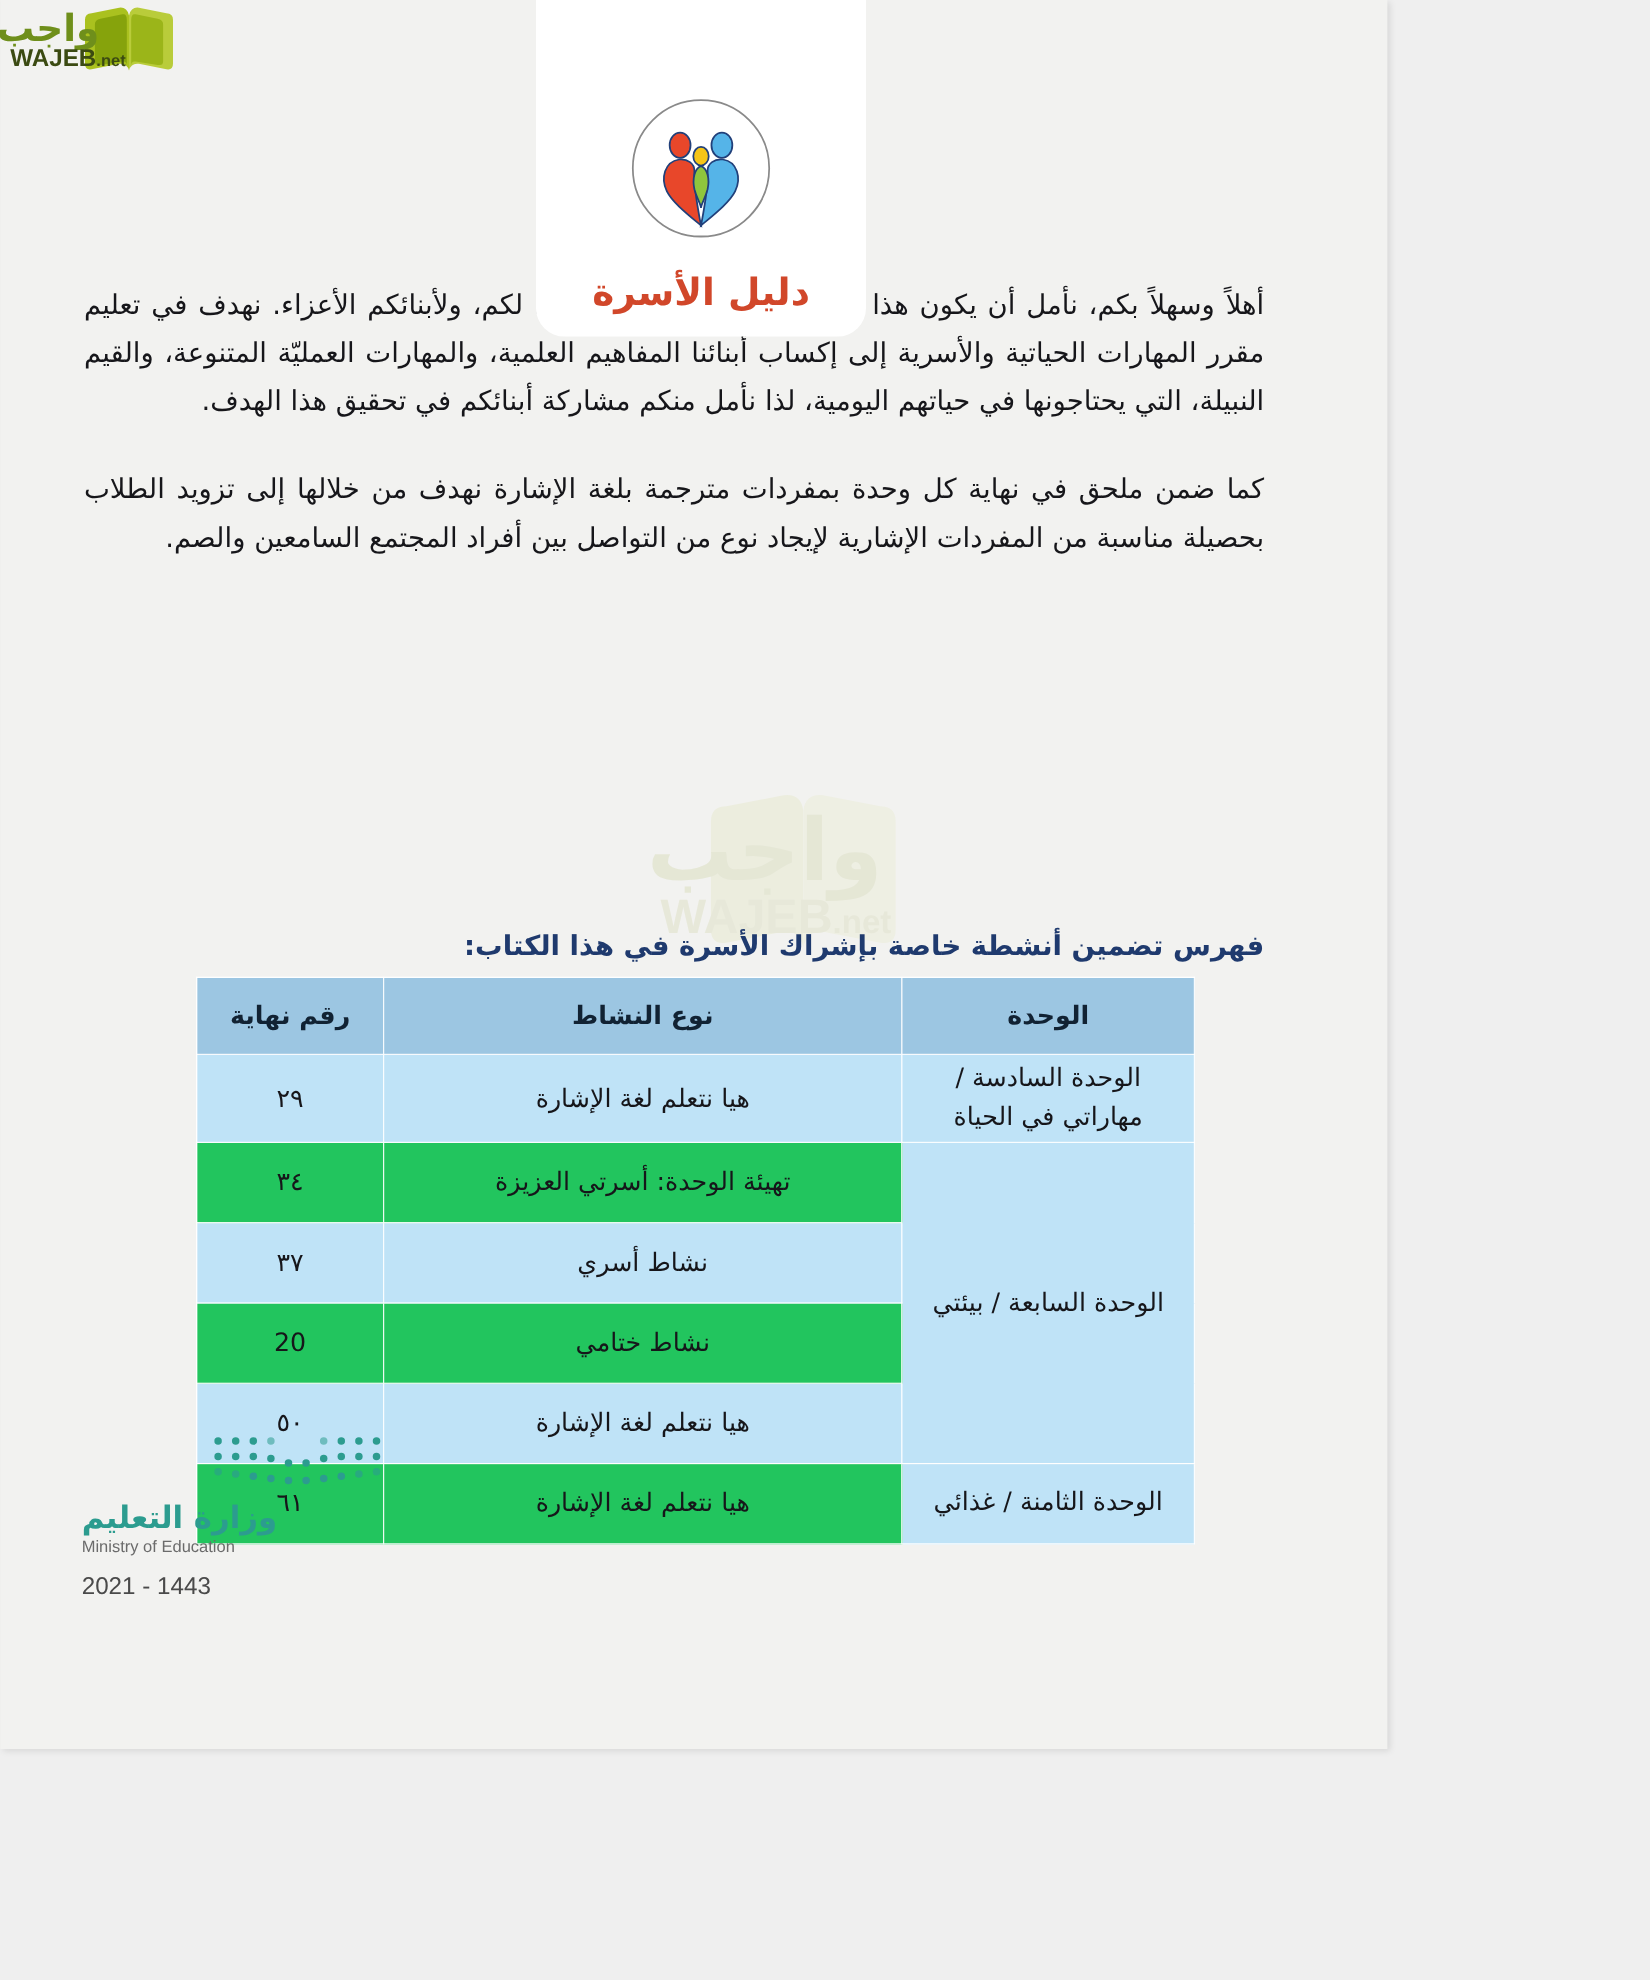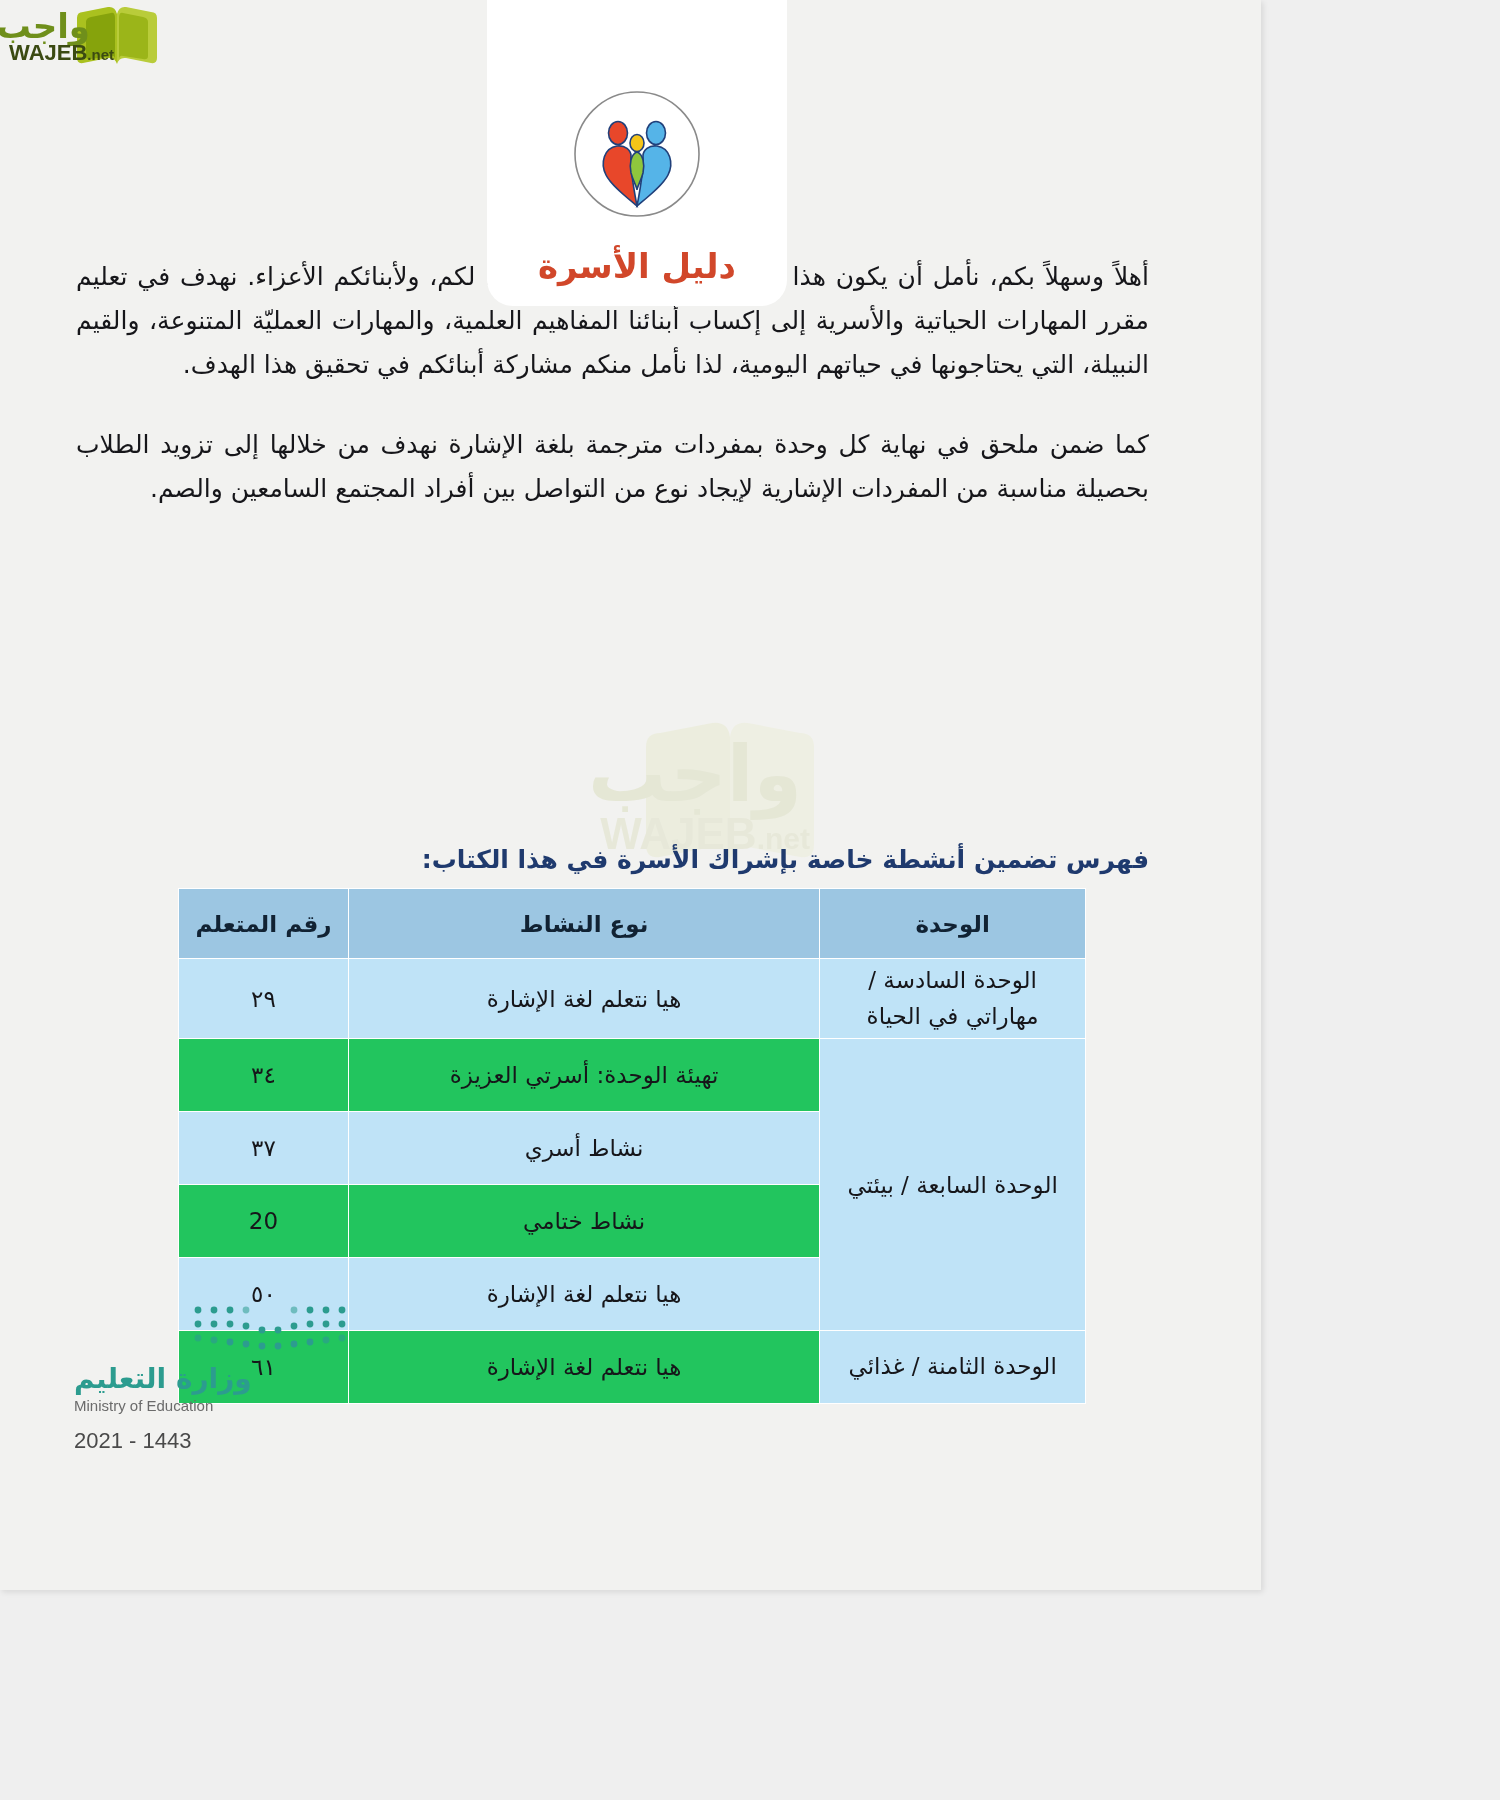--- a/index.html
+++ b/index.html
@@ -213,21 +213,21 @@
     <p class="para">كما ضمن ملحق في نهاية كل وحدة بمفردات مترجمة بلغة الإشارة نهدف من خلالها إلى تزويد الطلاب بحصيلة مناسبة من المفردات الإشارية لإيجاد نوع من التواصل بين أفراد المجتمع السامعين والصم.</p>
   </div>
 
   <div id="table-heading">فهرس تضمين أنشطة خاصة بإشراك الأسرة في هذا الكتاب:</div>
 
   <table id="family-table">
     <thead>
       <tr>
         <th class="col-unit">الوحدة</th>
         <th class="col-type">نوع النشاط</th>
-        <th class="col-page">رقم المتعلم</th>
+        <th class="col-page">رقم نهاية</th>
       </tr>
     </thead>
     <tbody>
       <tr class="rowA">
         <td class="col-unit unit-cell" rowspan="1">
           <div>الوحدة السادسة /</div>
           <div>مهاراتي في الحياة</div>
         </td>
         <td class="col-type">هيا نتعلم لغة الإشارة</td>
         <td class="col-page">٢٩</td>

